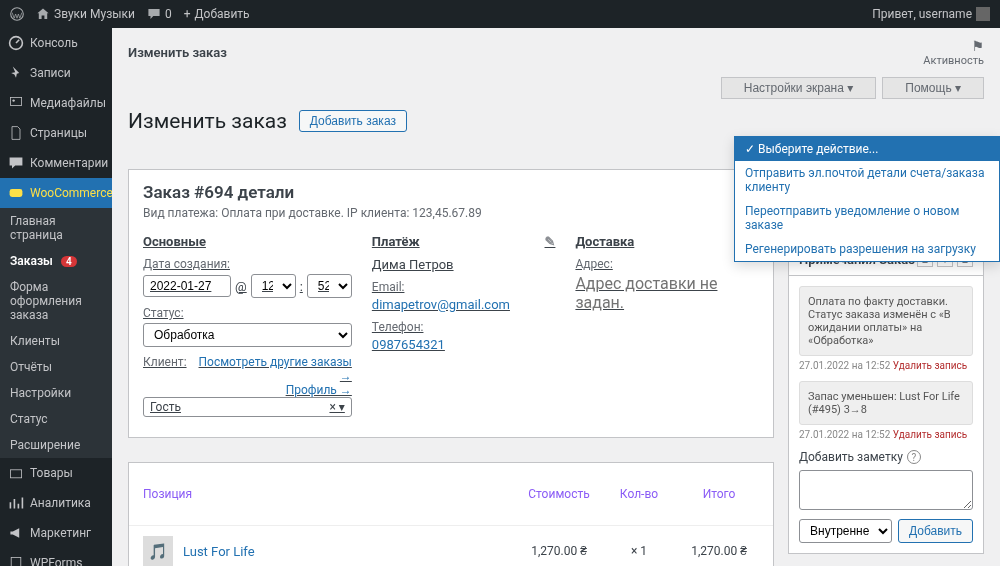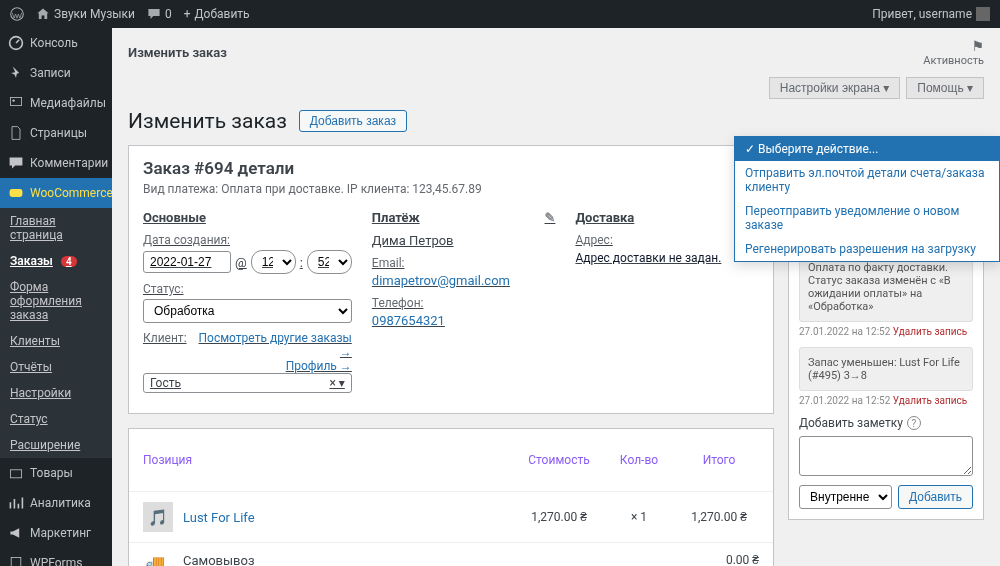--- a/index.html
+++ b/index.html
@@ -14,58 +14,58 @@
 .avatar-box { width: 14px; height: 14px; background: #666; }
 
 
 .layout { display: flex; height: 538px; }
 .sidebar { width: 112px; background: #1d2327; color: #c3c4c7; font-size: 12px; overflow-y: auto; }
 .sidebar-item { display: flex; align-items: center; gap: 6px; padding: 7px 8px; cursor: pointer; }
 .sidebar-item.current { background: #2271b1; color: #fde047; }
 .sidebar-icon { width: 16px; height: 16px; display: inline-flex; align-items: center; justify-content: center; }
 .sidebar-icon svg { width: 16px; height: 16px; fill: currentColor; }
 .sidebar-sub { background: #2c3338; }
-.sidebar-sub .sidebar-item { padding: 6px 8px 6px 10px; font-size: 12px; text-decoration: underline; }
+.sidebar-sub .sidebar-item { padding: 6px 8px 6px 10px; font-size: 12px; }
 .sidebar-sub .sidebar-item.current-sub { color: #fff; font-weight: 600; }
 .badge { background: #d63638; color: #fff; border-radius: 9px; padding: 0 5px; font-size: 10px; margin-left: 2px; }
 
 
 .main { flex: 1; background: #f0f0f1; padding: 0 16px 16px; overflow-y: auto; position: relative; }
 .top-row { display: flex; justify-content: space-between; align-items: center; padding: 10px 0; }
 .breadcrumb-title { font-size: 13px; font-weight: 600; }
 .activity { display: flex; flex-direction: column; align-items: flex-end; font-size: 11px; color: #646970; }
 .flag-icon { font-size: 14px; }
 
 .screen-opts { display: flex; gap: 6px; justify-content: flex-end; margin-bottom: 10px; }
-.screen-btn { background: #e5e5e5; border: 1px solid #c3c4c7; padding: 3px 10px; font-size: 12px; cursor: pointer; color: #646970; }
+.screen-btn { background: #e5e5e5; border: 1px solid #c3c4c7; padding: 3px 22px; font-size: 12px; cursor: pointer; color: #646970; }
 
 .page-heading { display: flex; align-items: center; gap: 12px; margin-bottom: 12px; }
 .page-heading h1 { font-size: 21px; font-weight: 400; color: #1d2327; }
 .btn { border: 1px solid #2271b1; color: #2271b1; background: #f6f7f7; padding: 3px 10px; border-radius: 3px; font-size: 12px; cursor: pointer; }
 
 .columns { display: flex; gap: 14px; }
 .col-main { flex: 1; }
 .col-side { width: 196px; }
 
-.panel { background: #fff; border: 1px solid #c3c4c7; margin-bottom: 14px; }
+.panel { background: #fff; border: 1px solid #c3c4c7; margin-bottom: 14px; margin-top: 24px; }
 .panel-body { padding: 12px 14px; }
 .panel-title { font-size: 17px; font-weight: 600; margin-bottom: 4px; }
 .panel-sub { color: #646970; font-size: 12px; margin-bottom: 14px; }
 
 .detail-cols { display: flex; gap: 20px; }
 .dcol { flex: 1; text-decoration: underline; }
 .dcol h4 { font-size: 13px; font-weight: 700; margin-bottom: 8px; display: flex; justify-content: space-between; }
 .dcol label { display: block; font-size: 12px; color: #646970; margin-bottom: 3px; }
 .dcol .row { margin-bottom: 8px; }
 .inline { display: flex; gap: 4px; align-items: center; }
 input[type=text], select { border: 1px solid #8c8f94; border-radius: 3px; padding: 3px 6px; font-size: 12px; background: #fff; width: 100%; }
-select.narrow { width: 45px; border-radius: 11px; }
+select.narrow { width: 45px; }
 .edit-icon { color: #8c8f94; cursor: pointer; }
 .guest-select { display: flex; align-items: center; border: 1px solid #8c8f94; border-radius: 3px; padding: 2px 6px; justify-content: space-between; font-size: 12px; }
-.muted { color: #0f172a; font-size: 12px; }
+.muted { color: #737373; font-size: 16px; }
 .links-right { text-align: right; font-size: 12px; }
 
 
 .items-hdr { display: flex; padding: 24px 14px; color: #8b5cf6; font-size: 12px; }
 .items-hdr .c1 { flex: 1; }
 .items-hdr .c2, .items-hdr .c3, .items-hdr .c4 { width: 80px; text-align: center; }
 .item-row { display: flex; align-items: center; padding: 10px 14px; border-top: 1px solid #eee; }
 .item-row .thumb { width: 30px; height: 30px; background: #ddd; margin-right: 10px; display: flex; align-items: center; justify-content: center; font-size: 16px; color: #888; }
 .item-row .name { flex: 1; }
 .item-row .c2, .item-row .c3, .item-row .c4 { width: 80px; text-align: center; font-size: 12px; }

